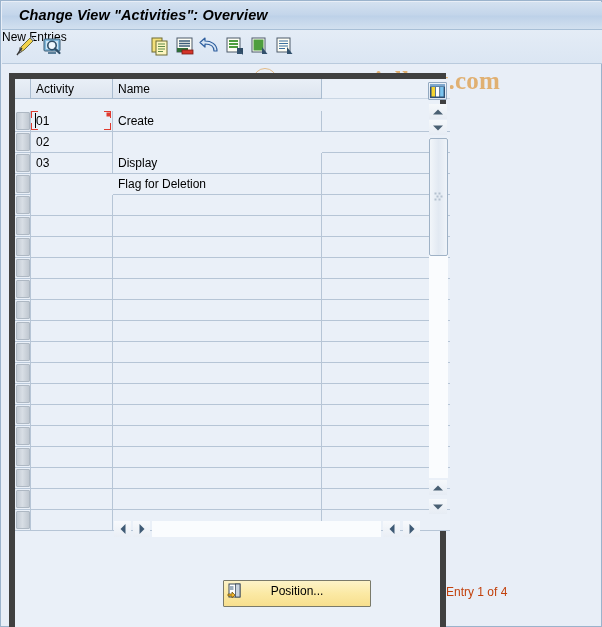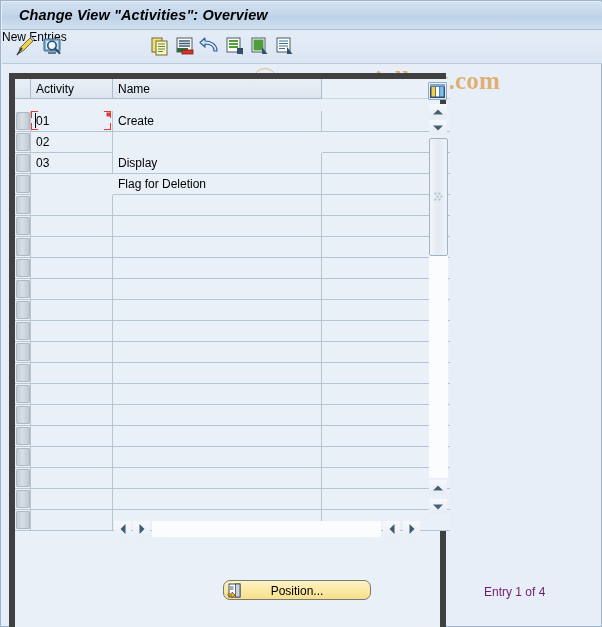--- a/index.html
+++ b/index.html
@@ -279,47 +279,46 @@
     left: 42px; top: 2px;
     width: 229px; height: 16px;
     background: #fafcfe;
     border: none;
   }
 
   
   #position-btn {
     position: absolute;
     left: 222px; top: 579px;
-    width: 148px; height: 20px;
+    width: 148px; height: 27px;
     box-sizing: border-box;
     background: linear-gradient(to bottom, #fdf3c8 0%, #fbe9a4 50%, #f7df8e 100%);
     border: 1px solid #7a7a6a;
-    border-radius: 7px;
+    border-radius: 1px;
     cursor: pointer;
     text-align: center;
   }
   #position-label {
     display: block;
     margin-top: 3px;
     font-size: 12px;
     color: #000;
   }
   #position-icon {
     position: absolute;
     left: 3px; top: 2px;
     width: 16px; height: 16px;
   }
   #entry-count {
     position: absolute;
     left: 445px; top: 584px;
     font-size: 12px;
-    color: #701a75;
+    color: #c2410c;
     white-space: nowrap;
     cursor: default;
-    margin-left: 38px;
   }
 </style>
 </head>
 <body>
 
 <div id="window">
 
   <div id="titlebar">
     <div id="title-text">Change View "Activities": Overview</div>
   </div>

